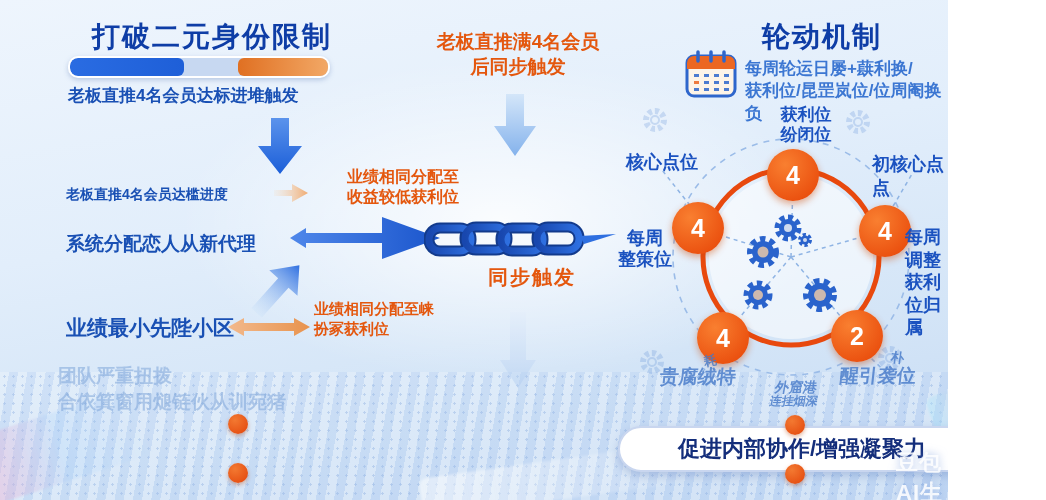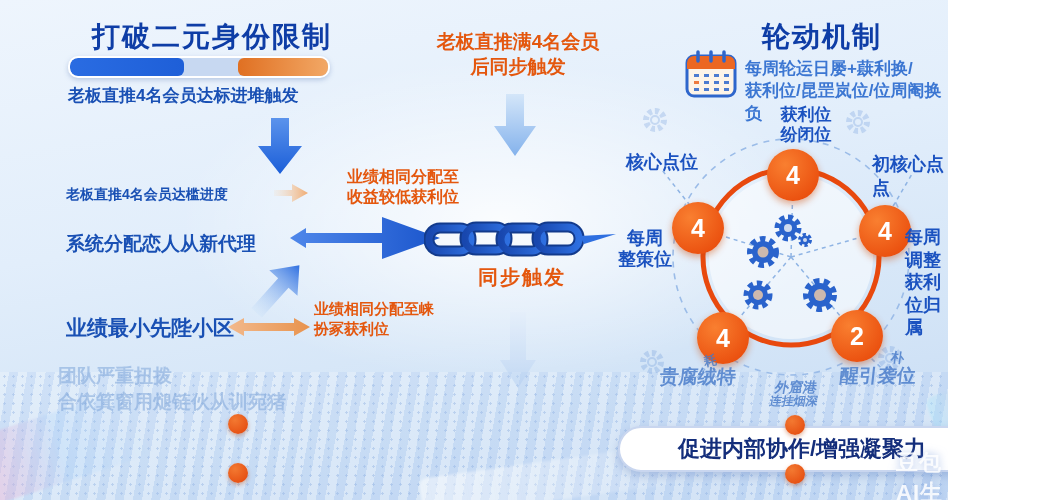--- a/index.html
+++ b/index.html
@@ -35,21 +35,21 @@
   .bar-caption{left:68px;top:84px;font-size:17px;}
   .heading2{left:66px;top:120px;font-size:31px;letter-spacing:2px;}
   .row1{left:66px;top:186px;font-size:14px;}
   .row2{left:66px;top:231px;font-size:19px;}
   .row3{left:66px;top:314px;font-size:21px;}
   .note1{left:316px;top:167px;font-size:16px;line-height:1.25;margin-left:31px;}
   .note2{left:314px;top:299px;font-size:15px;line-height:1.3;}
   .faded{left:58px;top:363px;font-size:19px;font-weight:bold;color:#7fa6da;opacity:.55;line-height:1.35;}
   
   .trigger{left:413px;top:30px;width:210px;text-align:center;font-size:19px;line-height:1.3;}
-  .sync-label{left:478px;top:264px;width:130px;text-align:left;font-size:20px;letter-spacing:2px;}
+  .sync-label{left:467px;top:264px;width:130px;text-align:center;font-size:20px;letter-spacing:2px;}
   
   .title-right{left:762px;top:18px;font-size:28px;letter-spacing:2px;}
   .subtitle{color:#3b76d2;font-weight:bold;font-size:17px;}
   .sub1{left:745px;top:57px;}
   .sub2{left:745px;top:79px;}
   
   .node{width:52px;height:52px;border-radius:50%;color:#fff;font-weight:bold;font-size:25px;
     display:flex;align-items:center;justify-content:center;
     background:radial-gradient(circle at 35% 30%,#f97f30,#e64205);
     box-shadow:0 3px 7px rgba(205,75,12,.45);z-index:3;}

